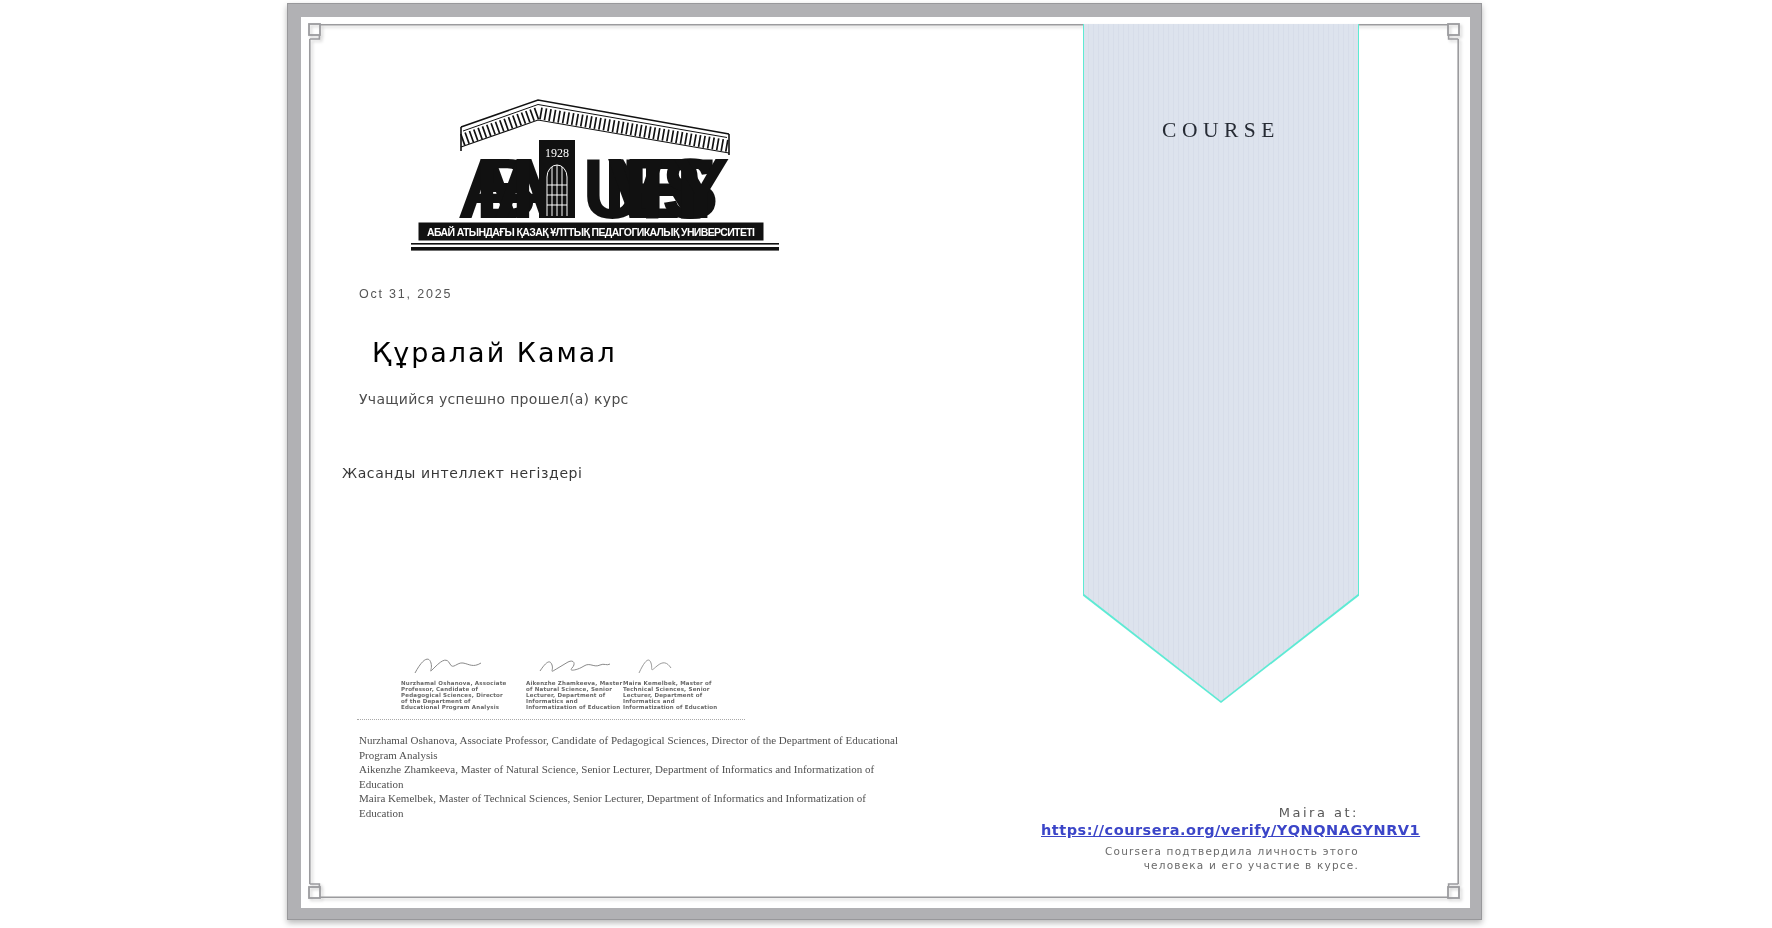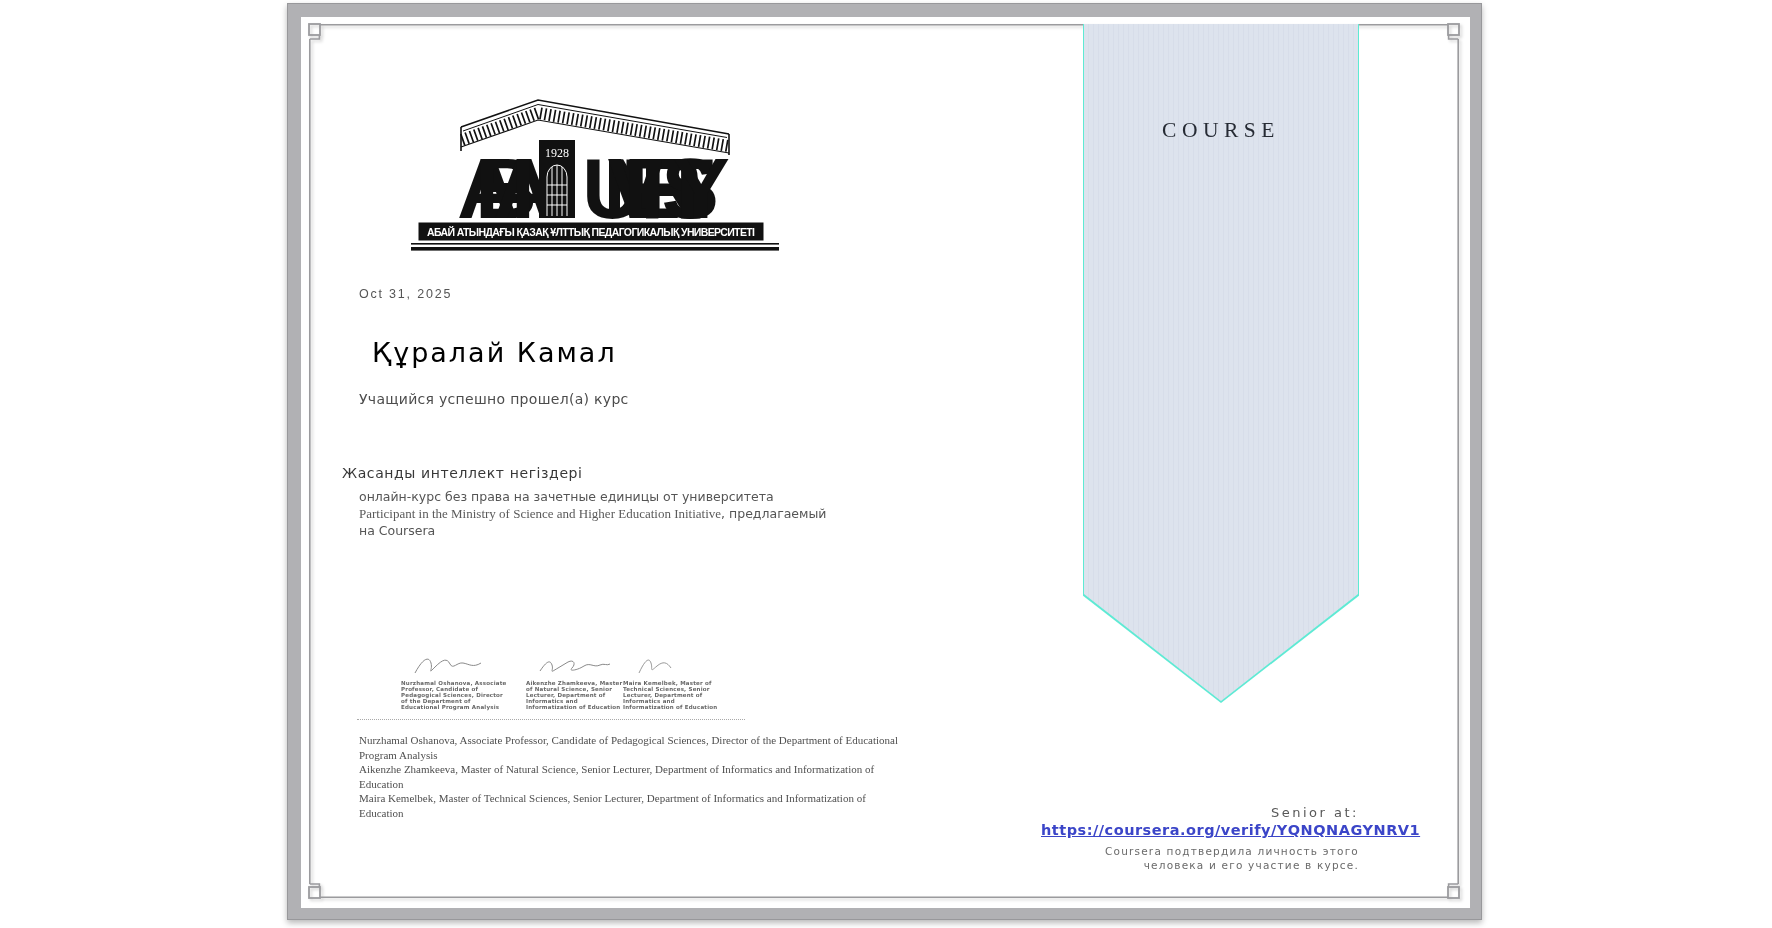--- a/index.html
+++ b/index.html
@@ -166,23 +166,20 @@
 
           <rect x="2" y="148" width="368" height="1.6" fill="#111"></rect>
           <rect x="2" y="152" width="368" height="3.6" fill="#111"></rect>
         </svg>
       </div>
 
       <div class="date">Oct 31, 2025</div>
       <div class="recipient">Құралай Камал</div>
       <div class="completed">Учащийся успешно прошел(а) курс</div>
       <div class="course-title">Жасанды интеллект негіздері</div>
-      <div class="description">
-        <span class="ru">онлайн-курс без права на зачетные единицы от университета </span><span class="en">Participant in the Ministry of Science and Higher Education Initiative</span><span class="ru">, предлагаемый на Coursera</span>
-      </div>
 
       <div class="sig-col sig-1">
         <div class="squiggle">
           <svg width="70" height="24" viewBox="0 0 70 24" fill="none" stroke="#8a8a8a" stroke-width="1">
             <path d="M2 19 C10 4 16 2 18 9 C20 16 14 21 22 13 C30 5 34 4 37 10 C40 16 44 8 50 9 C56 10 60 14 68 9"></path>
           </svg>
         </div>
         <div class="sig-text">Nurzhamal Oshanova, Associate Professor, Candidate of Pedagogical Sciences, Director of the Department of Educational Program Analysis</div>
       </div>
       <div class="sig-col sig-2">
@@ -204,21 +201,21 @@
 
       <div class="dotted-rule"></div>
 
       <div class="credentials">
         <div>Nurzhamal Oshanova, Associate Professor, Candidate of Pedagogical Sciences, Director of the Department of Educational Program Analysis</div>
         <div>Aikenzhe Zhamkeeva, Master of Natural Science, Senior Lecturer, Department of Informatics and Informatization of Education</div>
         <div>Maira Kemelbek, Master of Technical Sciences, Senior Lecturer, Department of Informatics and Informatization of Education</div>
       </div>
 
       <div class="verify">
-        <div class="verify-label">Senior at:</div>
+        <div class="verify-label">Maira at:</div>
         <a class="verify-link" href="#">https://coursera.org/verify/YQNQNAGYNRV1</a>
         <div class="verify-note">Coursera подтвердила личность этого человека и его участие в курсе.</div>
       </div>
 
       <div class="ribbon-outer">
         <div class="ribbon-inner"></div>
         <div class="ribbon-title">
           <div>COURSE</div>
         </div>
       </div>

